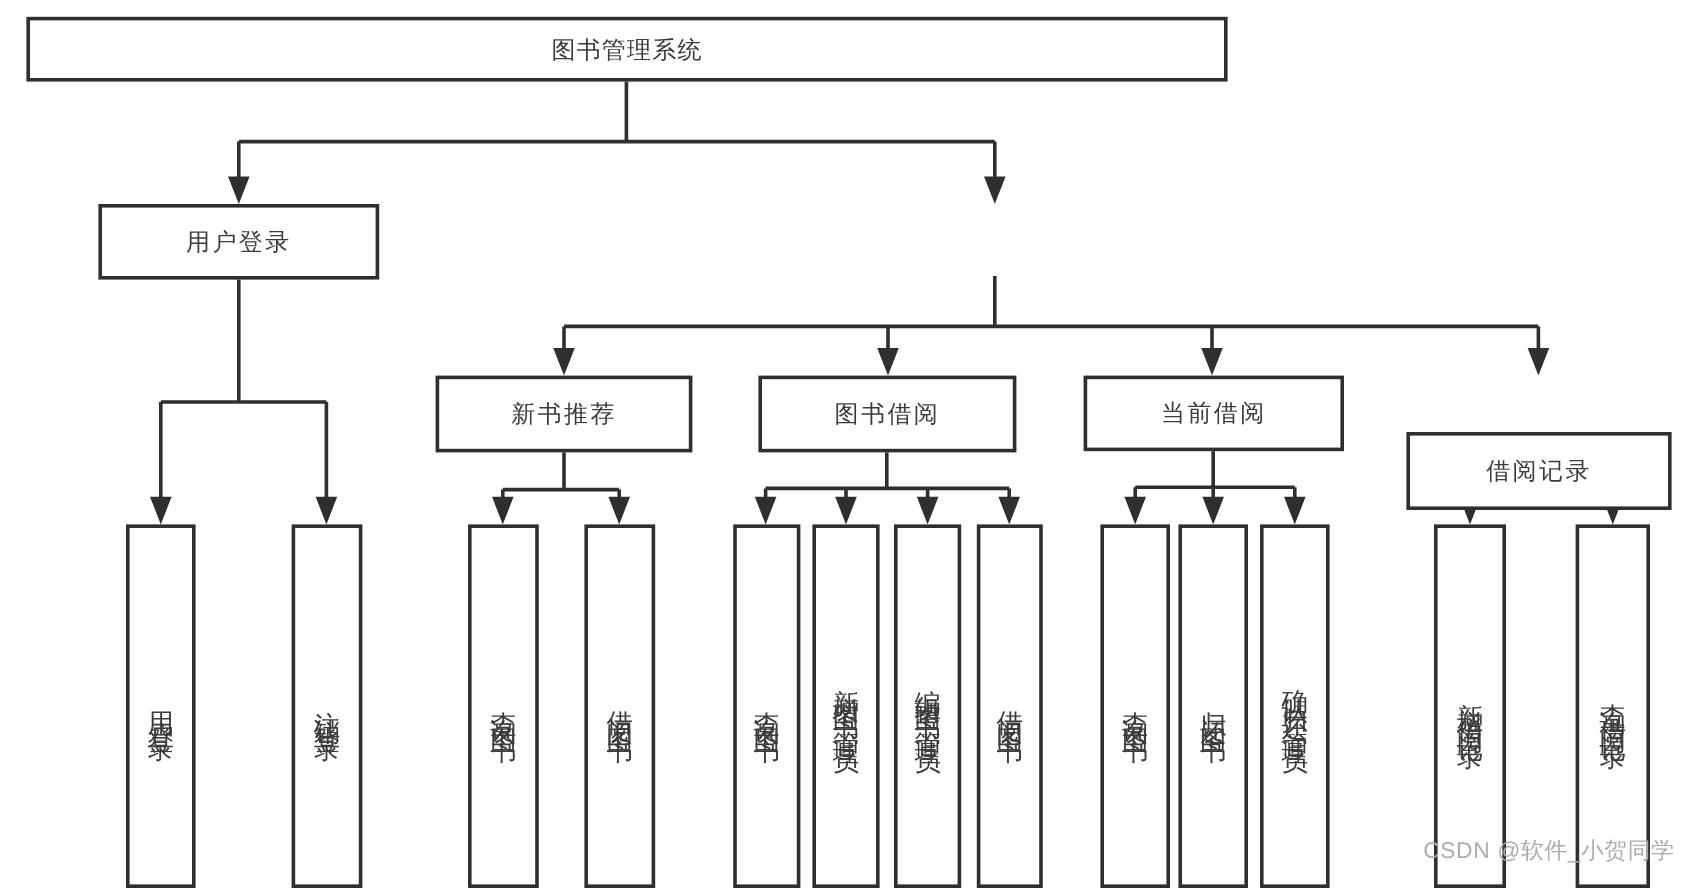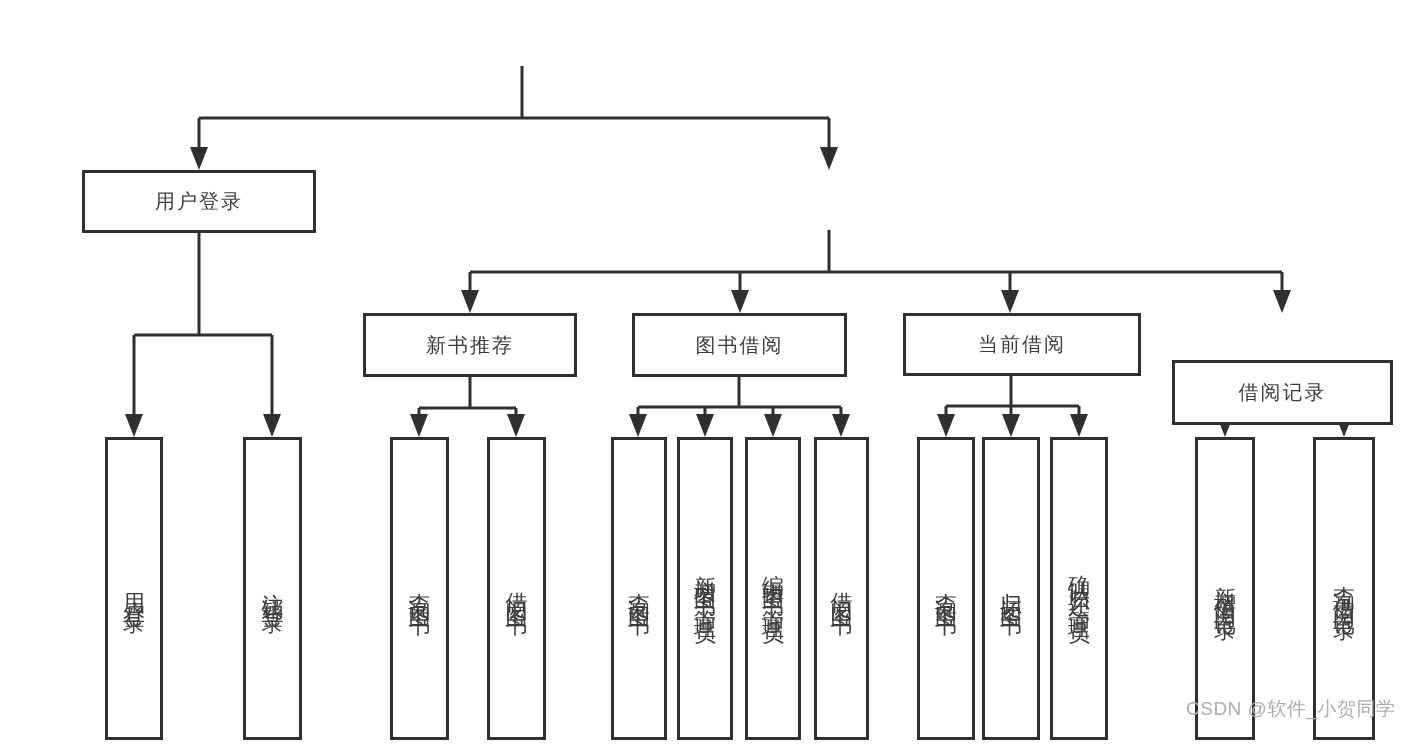--- a/index.html
+++ b/index.html
@@ -103,32 +103,35 @@
     <path d="M1011 373 V406 M946 406 H1079 M946 406 V417 M1011 406 V417 M1079 406 V417"></path>
     <polygon points="937,414 955,414 946,437"></polygon>
     <polygon points="1002,414 1020,414 1011,437"></polygon>
     <polygon points="1070,414 1088,414 1079,437"></polygon>
 
     <path d="M1282 375 V407 M1225 407 H1344 M1225 407 V417 M1344 407 V417"></path>
     <polygon points="1216,414 1234,414 1225,437"></polygon>
     <polygon points="1335,414 1353,414 1344,437"></polygon>
   </svg>
 
+  <div class="box root" style="left:22px; top:14px; width:1001px; height:54px;">
+    <span class="htext">图书管理系统</span>
+  </div>
 
   <div class="box" style="left:82px; top:170px; width:234px; height:63px;">
     <span class="htext">用户登录</span>
   </div>
 
   <div class="box" style="left:363px; top:313px; width:214px; height:64px;">
     <span class="htext">新书推荐</span>
   </div>
   <div class="box" style="left:632px; top:313px; width:215px; height:64px;">
     <span class="htext">图书借阅</span>
   </div>
-  <div class="box" style="left:903px; top:313px; width:238px; height:63px;">
+  <div class="box" style="left:903px; top:313px; width:217px; height:63px;">
     <span class="htext">当前借阅</span>
   </div>
   <div class="box" style="left:1172px; top:312px; width:221px; height:65px;margin-top:48px;">
     <span class="htext">借阅记录</span>
   </div>
 
   <div class="box vbox" style="left:105px; top:437px; width:58px; height:303px;">
     <span class="vtext">用户登录</span>
   </div>
   <div class="box vbox" style="left:243px; top:437px; width:59px; height:303px;">

